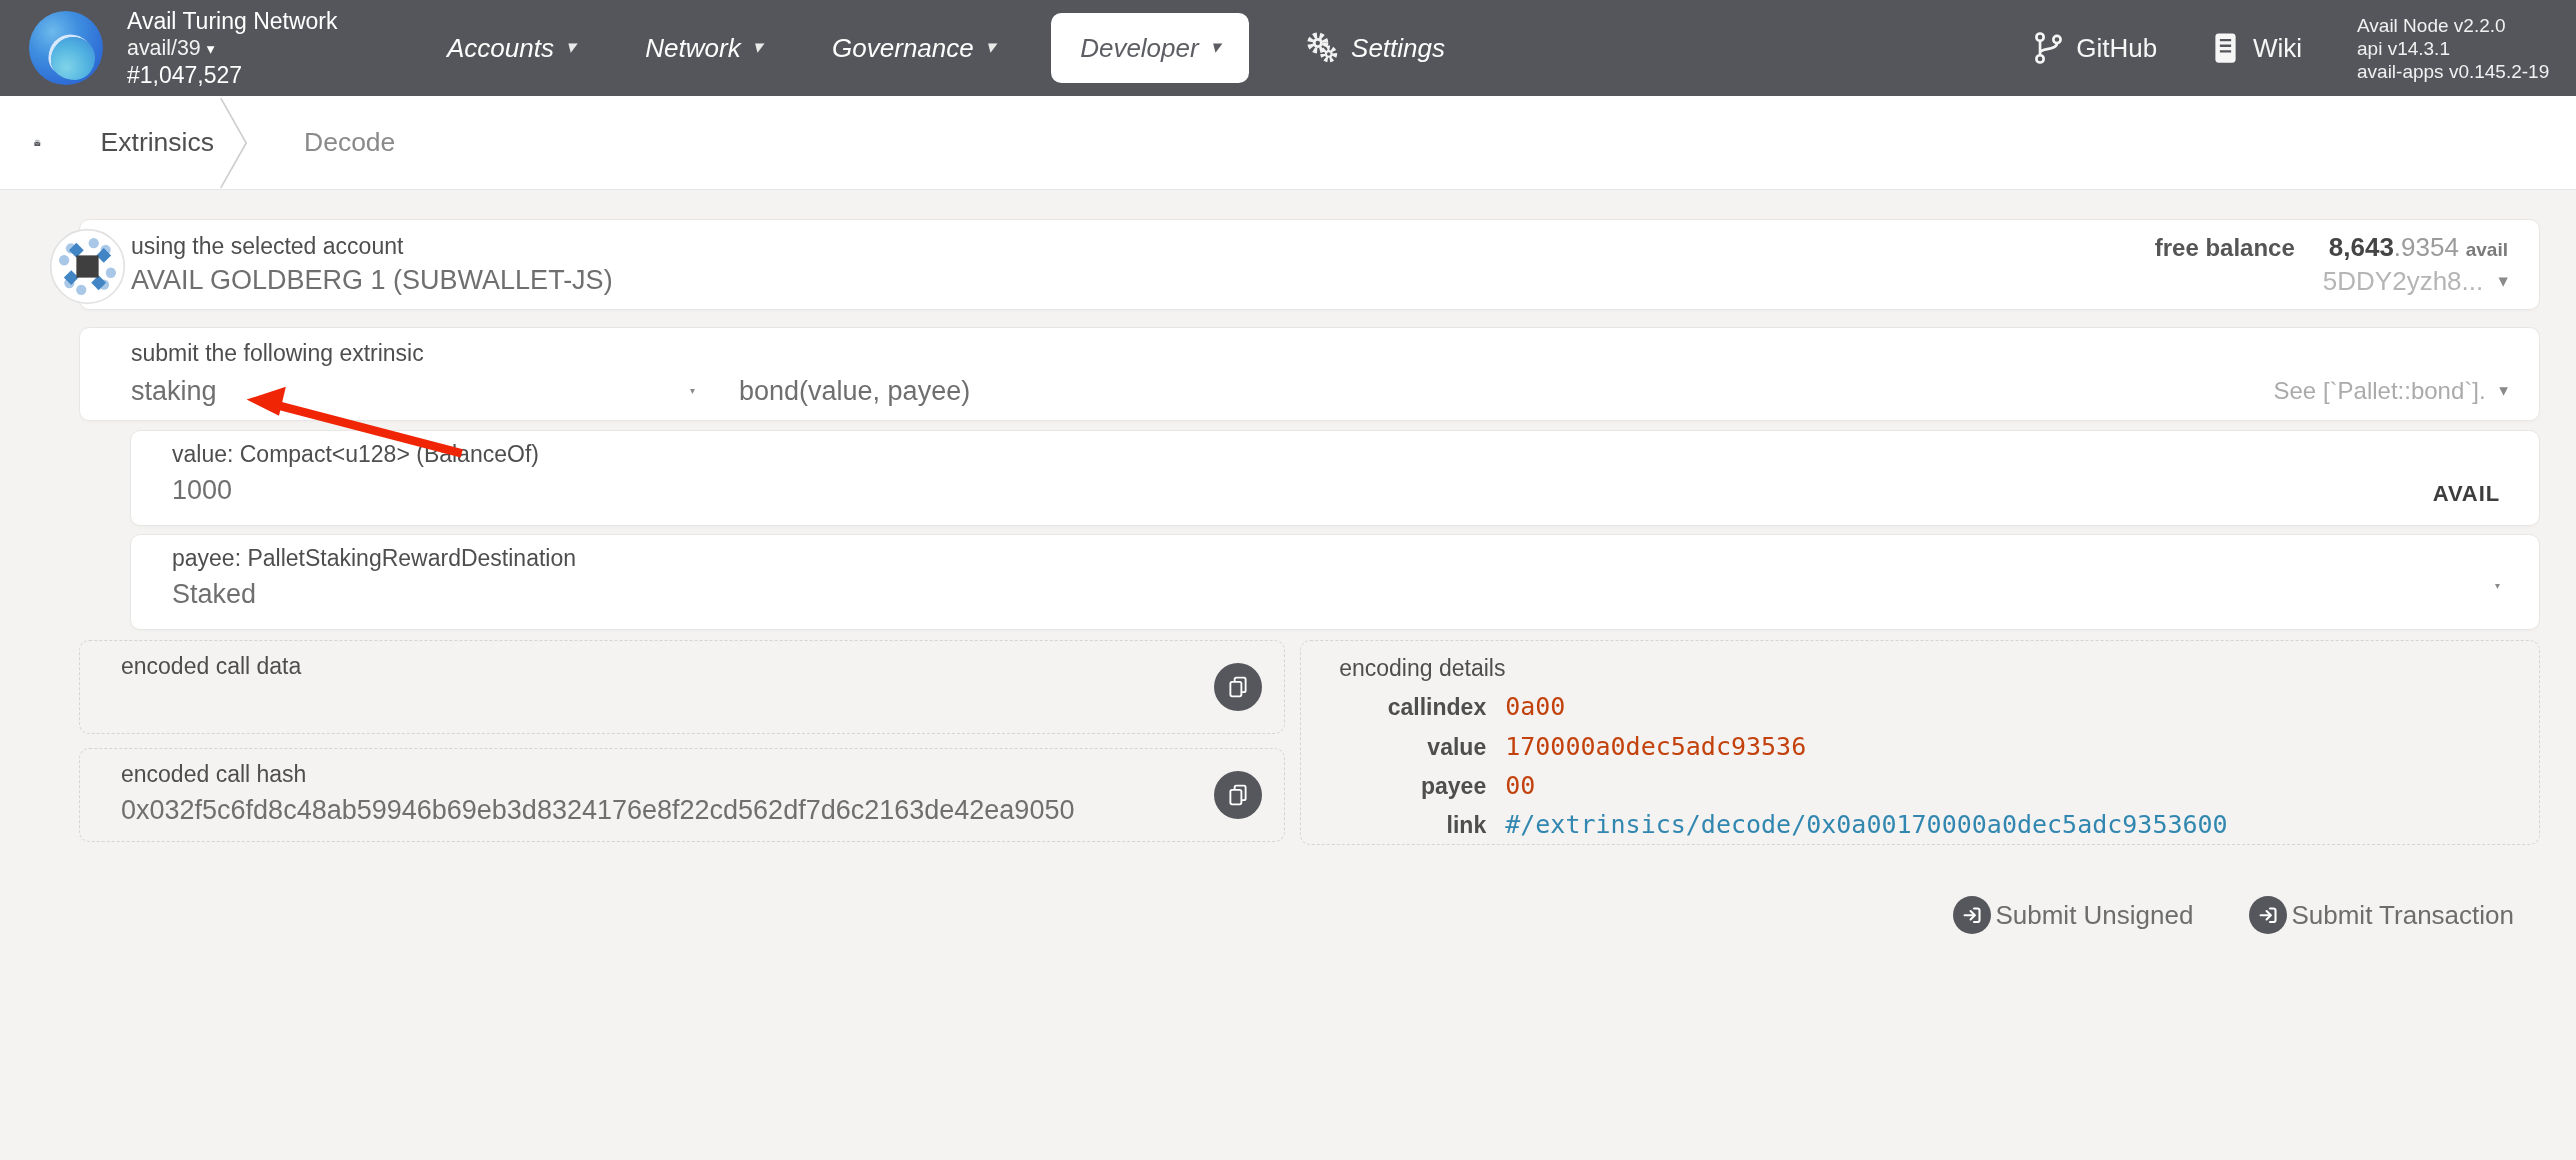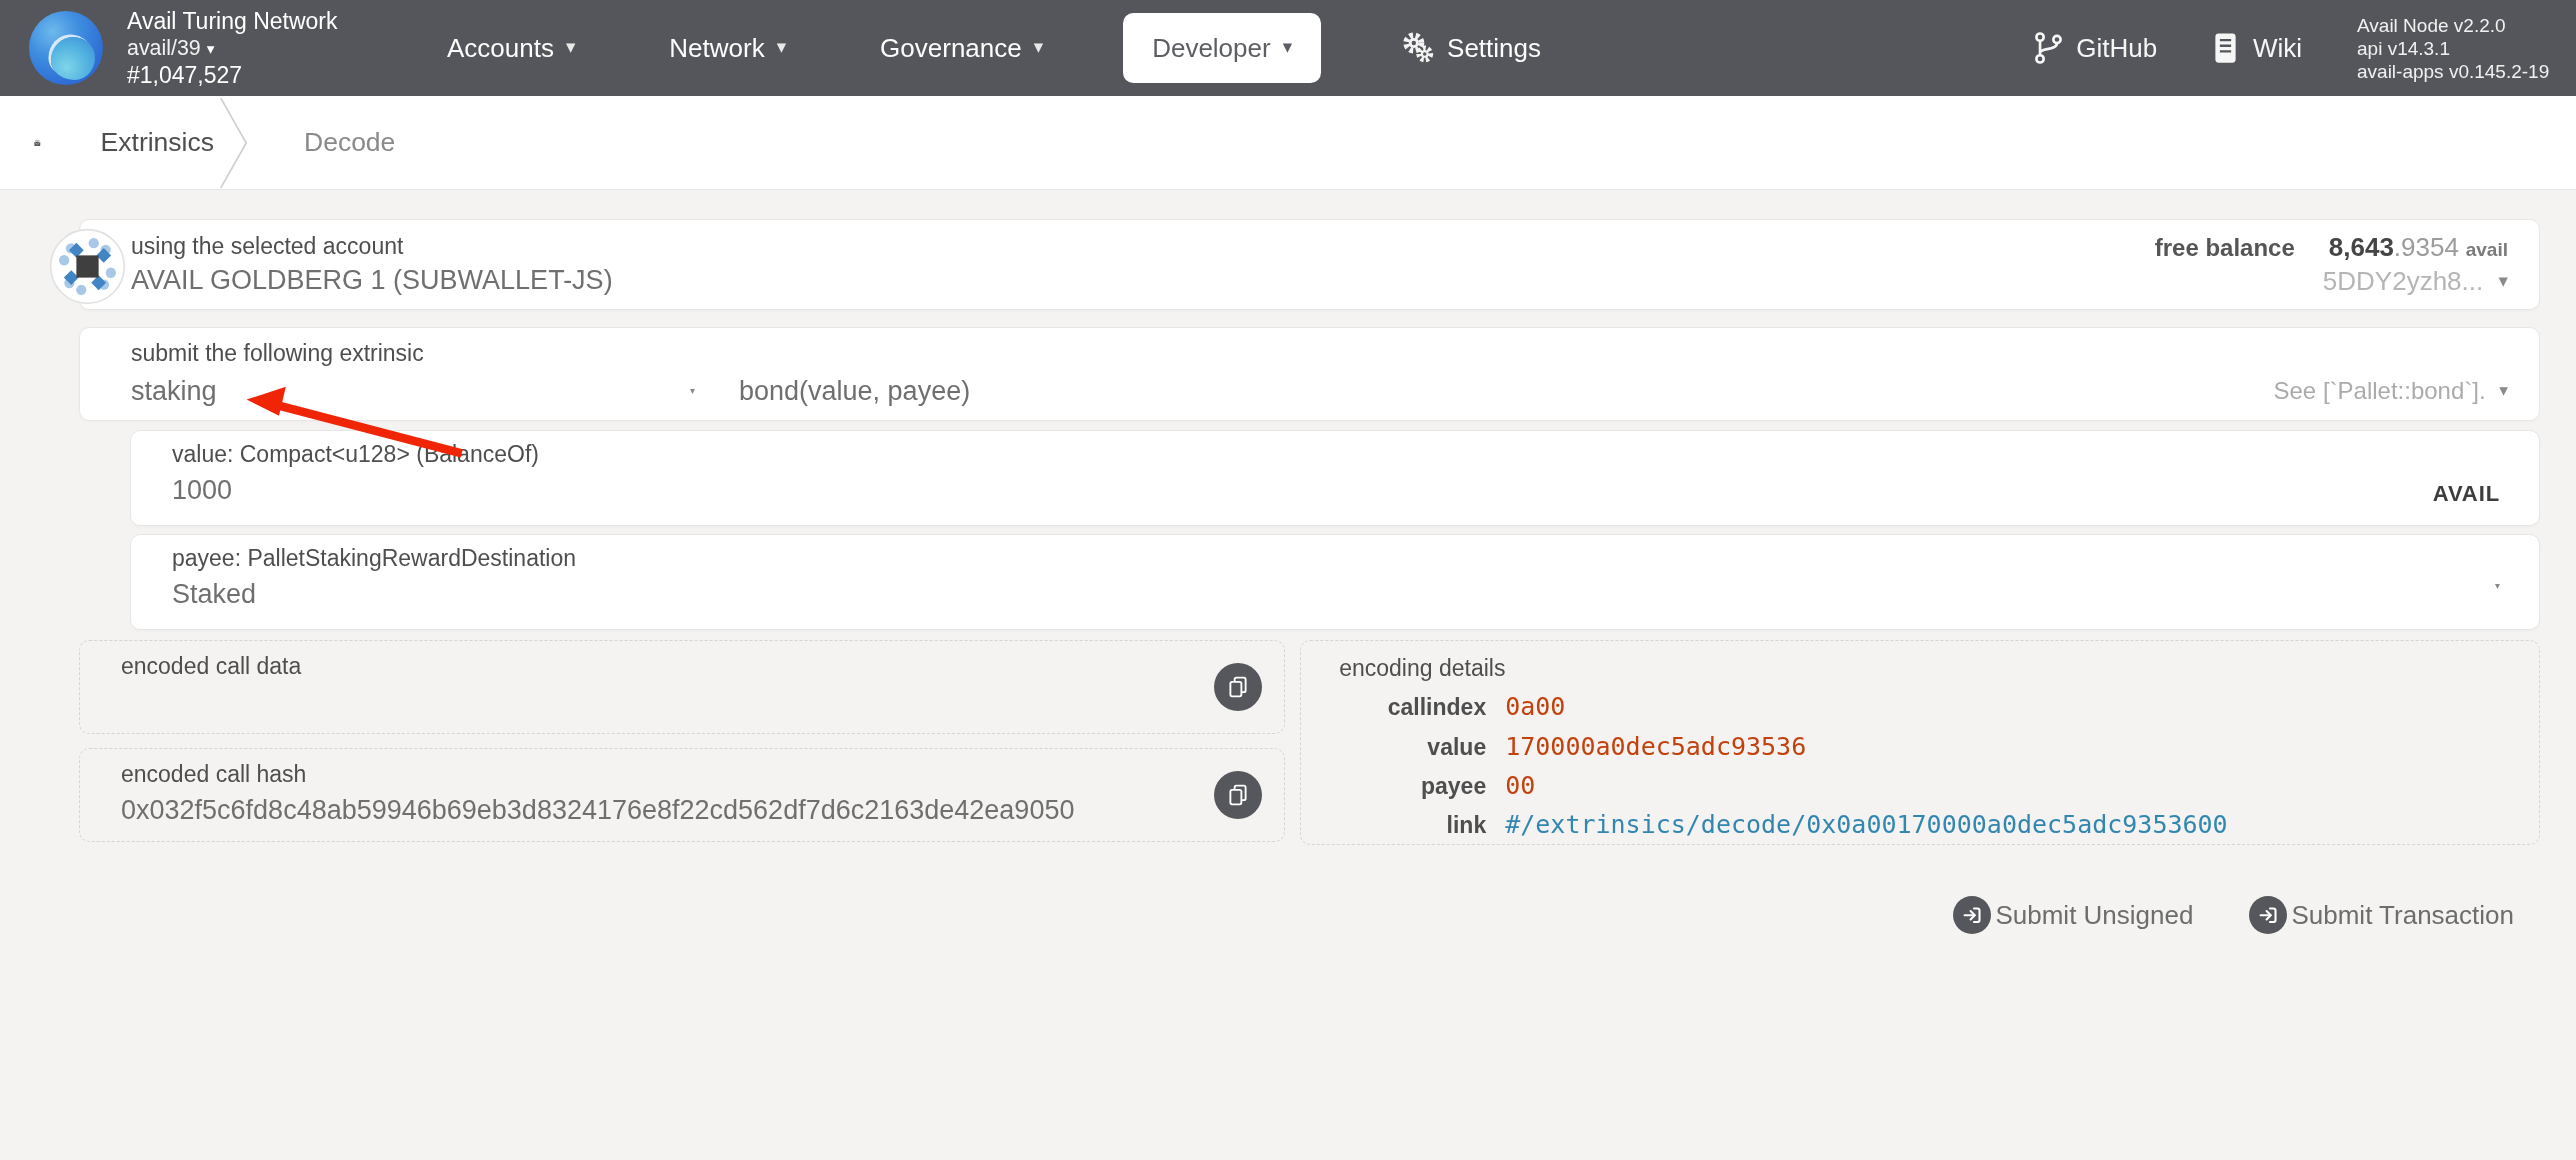--- a/index.html
+++ b/index.html
@@ -23,21 +23,21 @@
   .logo { width:74px; height:74px; border-radius:50%; margin:0 24px 0 29px; position:relative;
     background:radial-gradient(circle at 32% 28%, #6db9ec 0%, #3f8fe0 35%, #2f6fd6 70%, #2a5bc8 100%); }
   .logo::after { content:""; position:absolute; left:22px; top:26px; width:44px; height:43px;
     border-radius:50% 50% 46% 54%/55% 48% 52% 45%;
     background:radial-gradient(circle at 35% 70%, #7fd4e8 0%, #4fb0e0 55%, #3d86d8 100%);
     box-shadow:-2.6px -2.6px 0 0 rgba(240,245,255,.85); }
   .brand-text { display:flex; flex-direction:column; align-items:flex-start; line-height:1.22; min-width:214px; }
   .brand-name { font-size:23px; color:#fff; align-self:flex-start; }
   .brand-spec { font-size:21.4px; color:#f2f2f2; }
   .brand-block { font-size:23px; color:#fff; }
-  .nav { display:flex; align-items:center; margin-left:77px; gap:36px; height:100%; }
+  .nav { display:flex; align-items:center; margin-left:77px; gap:12px; height:100%;font-style:italic; }
   .nav-item { display:flex; align-items:center; gap:12px; padding:0 29px; font-size:26px; color:#fdfdfd; cursor:pointer; height:100%; }
   .nav-item .caret { color:#e9e9e9; }
   .nav-item.active { background:#fff; color:#5c5e63; border-radius:10.3px; height:70px; margin:0 15px; }
   .nav-item.active .caret { color:#5c5e63; }
   .nav-item svg { flex:0 0 auto; }
   .header-right { margin-left:auto; display:flex; align-items:center; }
   .ext-link { display:flex; align-items:center; gap:13.7px; font-size:26px; color:#f6f6f6; margin-right:55px; cursor:pointer; }
   .versions { text-align:left; font-size:19px; line-height:23px; color:#f1f1f1; margin-right:22px; min-width:197px; }
 
   

